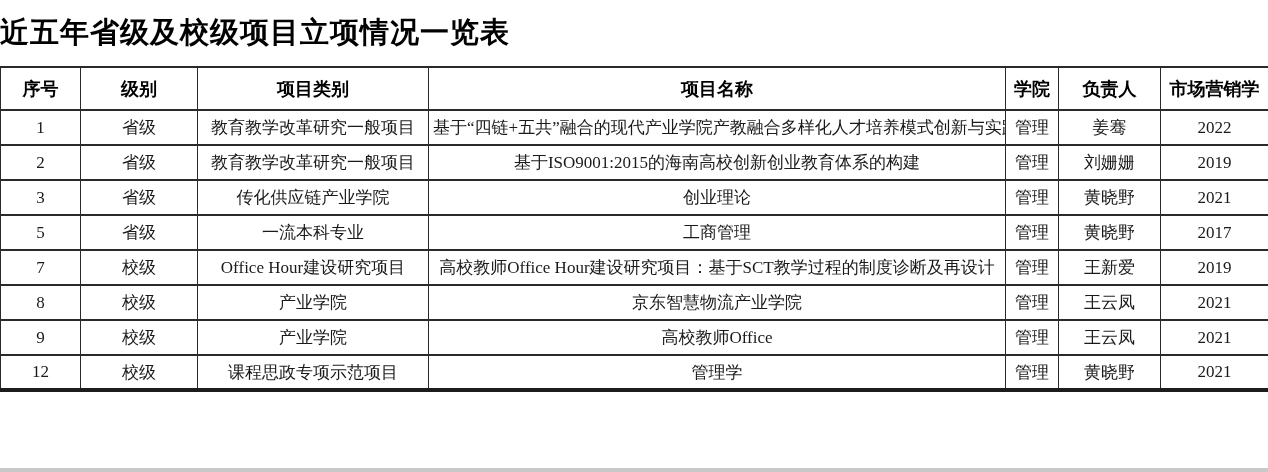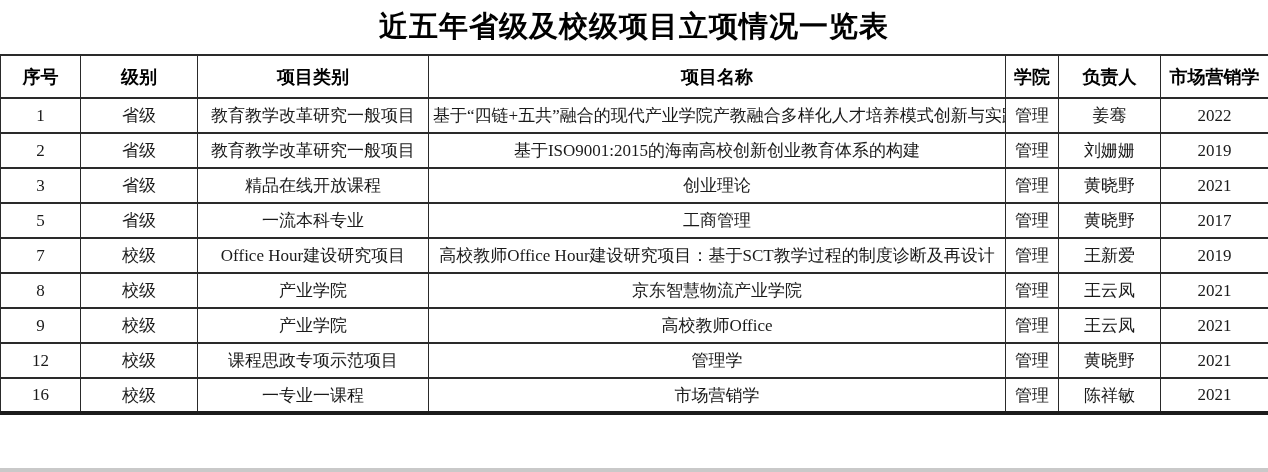--- a/index.html
+++ b/index.html
@@ -12,24 +12,24 @@
     font-family: "Liberation Serif", "DejaVu Serif", serif;
     color: #1a1a1a;
   }
   .sheet {
     position: relative;
     width: 1268px;
     height: 472px;
     background: #ffffff;
   }
   .title-bar {
-    height: 54px;
+    height: 66px;
     display: flex;
     align-items: center;
-    justify-content: center;
+    justify-content: flex-start;
   }
   .title-bar h1 {
     margin: 0;
     font-size: 29px;
     font-weight: bold;
     letter-spacing: 1px;
     color: #000000;
   }
   table.grid {
     width: 1268px;
@@ -115,21 +115,21 @@
           <td>省级</td>
           <td>教育教学改革研究一般项目</td>
           <td>基于ISO9001:2015的海南高校创新创业教育体系的构建</td>
           <td>管理</td>
           <td>刘姗姗</td>
           <td>2019</td>
         </tr>
         <tr>
           <td>3</td>
           <td>省级</td>
-          <td>精品在线开放课程</td>
+          <td>传化供应链产业学院</td>
           <td>创业理论</td>
           <td>管理</td>
           <td>黄晓野</td>
           <td>2021</td>
         </tr>
         <tr>
           <td>5</td>
           <td>省级</td>
           <td>一流本科专业</td>
           <td>工商管理</td>
@@ -166,25 +166,16 @@
         </tr>
         <tr>
           <td>12</td>
           <td>校级</td>
           <td>课程思政专项示范项目</td>
           <td>管理学</td>
           <td>管理</td>
           <td>黄晓野</td>
           <td>2021</td>
         </tr>
-        <tr>
-          <td>16</td>
-          <td>校级</td>
-          <td>一专业一课程</td>
-          <td>市场营销学</td>
-          <td>管理</td>
-          <td>陈祥敏</td>
-          <td>2021</td>
-        </tr>
       </tbody>
   </table>
   <div class="bottom-strip"></div>
 </div>
 
 </body></html>

